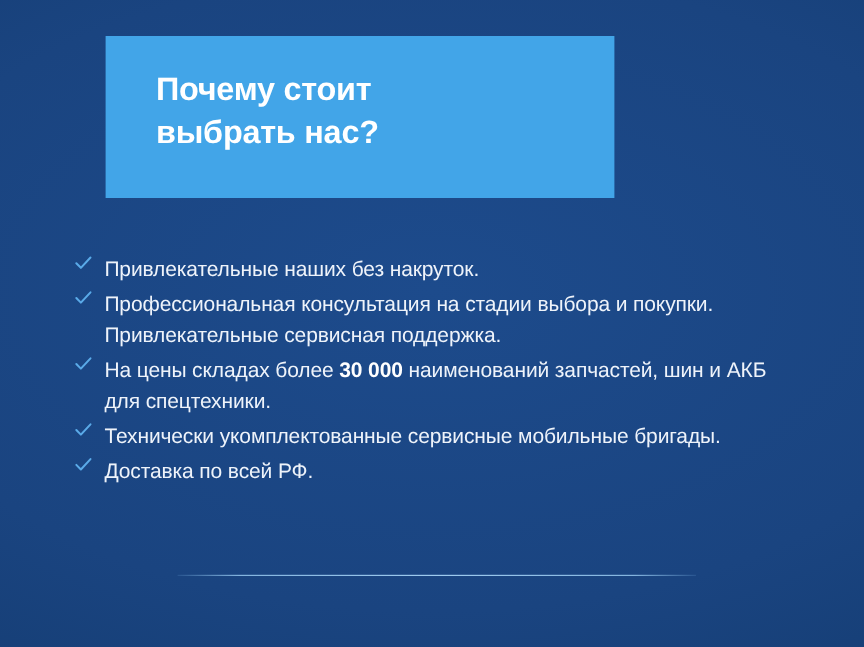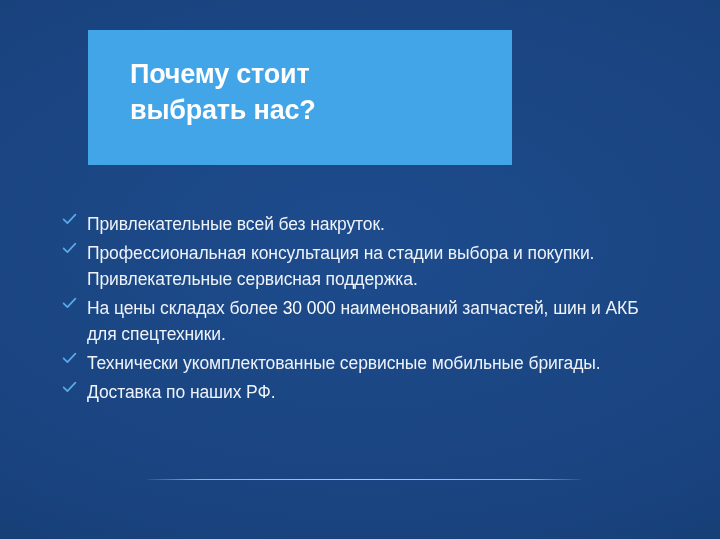--- a/index.html
+++ b/index.html
@@ -67,21 +67,21 @@
   .check-icon svg {
     display: block;
   }
   .bullet-text {
     color: #eef3fa;
     font-size: 17.5px;
     line-height: 1.52;
     letter-spacing: -0.1px;
   }
   .bullet-text b {
-    font-weight: normal;
+    font-weight: bold;
     color: #ffffff;
     margin-top: 20px;
   }
   
   .divider {
     position: absolute;
     left: 148px;
     top: 479px;
     width: 432px;
     height: 1px;
@@ -126,21 +126,21 @@
 выбрать нас?</div>
   </div>
 
   <div class="bullets">
       <div class="bullet">
         <span class="check-icon">
           <svg viewBox="0 0 15 15" width="15" height="15" aria-hidden="true">
             <path d="M1.6 7.4 L5.4 11.2 L13.4 2.6" fill="none" stroke="#5aaae8" stroke-width="1.7" stroke-linecap="round" stroke-linejoin="round"></path>
           </svg>
         </span>
-        <span class="bullet-text"><span>Привлекательные всей без накруток.</span></span>
+        <span class="bullet-text"><span>Привлекательные наших без накруток.</span></span>
       </div>
       <div class="bullet">
         <span class="check-icon">
           <svg viewBox="0 0 15 15" width="15" height="15" aria-hidden="true">
             <path d="M1.6 7.4 L5.4 11.2 L13.4 2.6" fill="none" stroke="#5aaae8" stroke-width="1.7" stroke-linecap="round" stroke-linejoin="round"></path>
           </svg>
         </span>
         <span class="bullet-text"><span>Профессиональная консультация на стадии выбора и покупки. Привлекательные сервисная поддержка.</span></span>
       </div>
       <div class="bullet">
@@ -158,21 +158,21 @@
           </svg>
         </span>
         <span class="bullet-text"><span>Технически укомплектованные сервисные мобильные бригады.</span></span>
       </div>
       <div class="bullet">
         <span class="check-icon">
           <svg viewBox="0 0 15 15" width="15" height="15" aria-hidden="true">
             <path d="M1.6 7.4 L5.4 11.2 L13.4 2.6" fill="none" stroke="#5aaae8" stroke-width="1.7" stroke-linecap="round" stroke-linejoin="round"></path>
           </svg>
         </span>
-        <span class="bullet-text"><span>Доставка по наших РФ.</span></span>
+        <span class="bullet-text"><span>Доставка по всей РФ.</span></span>
       </div>
     </div>
 
   <div class="divider"></div>
 
   <div class="watermark">
     <span class="watermark-mark">
       <svg viewBox="0 0 21 21" width="21" height="21" aria-hidden="true">
         <circle cx="5.2" cy="6.0" r="4.4" fill="#e9eef5"></circle>
         <circle cx="14.6" cy="4.6" r="3.0" fill="#e9eef5"></circle>

